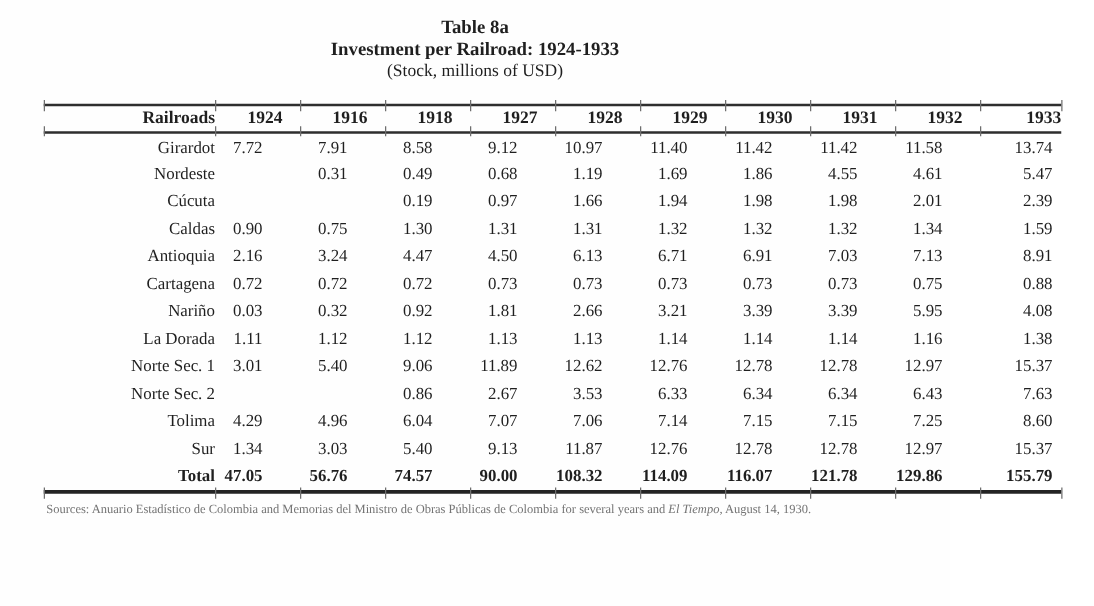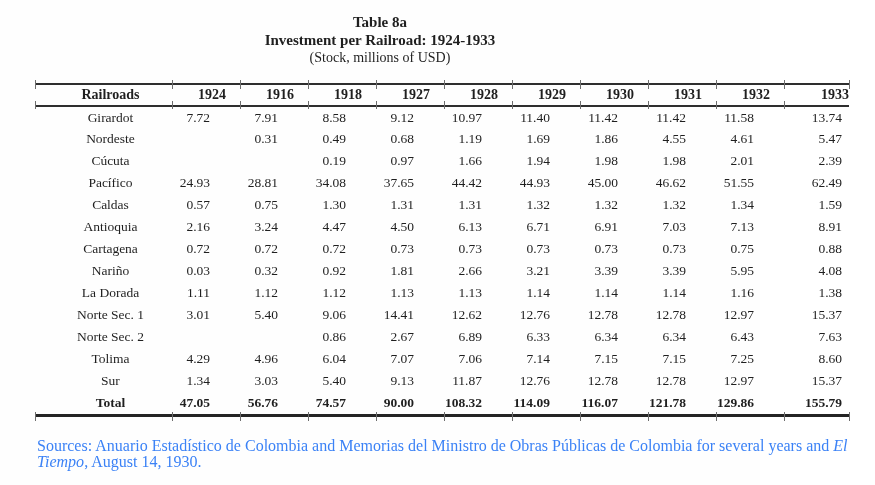--- a/index.html
+++ b/index.html
@@ -21,21 +21,21 @@
     margin: 16px 0 0 35px;
     width: 814px;
     border-collapse: collapse;
     table-layout: fixed;
     border-top: 2px solid #2e2e2e;
     border-bottom: 3px solid #242424;
     font-size: 13.5px;
   }
   thead tr { border-bottom: 2px solid #2e2e2e; }
   th, td { height: 22px; vertical-align: middle; font-weight: normal; }
-  th.lbl, td.lbl { text-align: center; padding-left: 14px; }
+  th.lbl, td.lbl { text-align: right; padding-left: 14px; }
   th.num, td.num { text-align: right; padding-right: 30px; }
   th.num:last-child, td.num:last-child { padding-right: 7px; }
   thead th { font-weight: bold; font-size: 14px; }
   thead th.num { text-align: right; padding-right: 14px; }
   thead th.num:last-child { padding-right: 0; }
   tr.total-row td { font-weight: bold; height: 23px; }
 
   
   thead th { position: relative; }
   thead th::before {
@@ -51,25 +51,25 @@
     content: ""; position: absolute; left: -0.5px; bottom: -7px;
     width: 1px; height: 9px; background: #6e6e6e;
   }
   .tick-right {
     position: absolute; right: -0.5px; top: -5px;
     width: 1px; height: 9px; background: #6e6e6e; display: block;
   }
   tr.total-row .tick-right { top: auto; bottom: -7px; }
 
   .sources {
-    margin: 21px 0 0 37px;
+    margin: 5px 0 0 37px;
     width: 838px;
-    font-size: 16px;
+    font-size: 10px;
     line-height: 16.5px;
-    color: #3b82f6;
+    color: #737373;
   }
   .sources i { font-style: italic; }
 </style>
 </head>
 <body>
 
 <div class="page">
 
   <div class="title-block">
     <div class="title-line1">Table 8a</div>
@@ -142,35 +142,22 @@
           <td class="num">0.19</td>
           <td class="num">0.97</td>
           <td class="num">1.66</td>
           <td class="num">1.94</td>
           <td class="num">1.98</td>
           <td class="num">1.98</td>
           <td class="num">2.01</td>
           <td class="num">2.39</td>
         </tr>
         <tr>
-          <td class="lbl">Pacífico</td>
-          <td class="num">24.93</td>
-          <td class="num">28.81</td>
-          <td class="num">34.08</td>
-          <td class="num">37.65</td>
-          <td class="num">44.42</td>
-          <td class="num">44.93</td>
-          <td class="num">45.00</td>
-          <td class="num">46.62</td>
-          <td class="num">51.55</td>
-          <td class="num">62.49</td>
-        </tr>
-        <tr>
           <td class="lbl">Caldas</td>
-          <td class="num">0.57</td>
+          <td class="num">0.90</td>
           <td class="num">0.75</td>
           <td class="num">1.30</td>
           <td class="num">1.31</td>
           <td class="num">1.31</td>
           <td class="num">1.32</td>
           <td class="num">1.32</td>
           <td class="num">1.32</td>
           <td class="num">1.34</td>
           <td class="num">1.59</td>
         </tr>
@@ -224,35 +211,35 @@
           <td class="num">1.14</td>
           <td class="num">1.14</td>
           <td class="num">1.16</td>
           <td class="num">1.38</td>
         </tr>
         <tr>
           <td class="lbl">Norte Sec. 1</td>
           <td class="num">3.01</td>
           <td class="num">5.40</td>
           <td class="num">9.06</td>
-          <td class="num">14.41</td>
+          <td class="num">11.89</td>
           <td class="num">12.62</td>
           <td class="num">12.76</td>
           <td class="num">12.78</td>
           <td class="num">12.78</td>
           <td class="num">12.97</td>
           <td class="num">15.37</td>
         </tr>
         <tr>
           <td class="lbl">Norte Sec. 2</td>
           <td class="num"></td>
           <td class="num"></td>
           <td class="num">0.86</td>
           <td class="num">2.67</td>
-          <td class="num">6.89</td>
+          <td class="num">3.53</td>
           <td class="num">6.33</td>
           <td class="num">6.34</td>
           <td class="num">6.34</td>
           <td class="num">6.43</td>
           <td class="num">7.63</td>
         </tr>
         <tr>
           <td class="lbl">Tolima</td>
           <td class="num">4.29</td>
           <td class="num">4.96</td>

